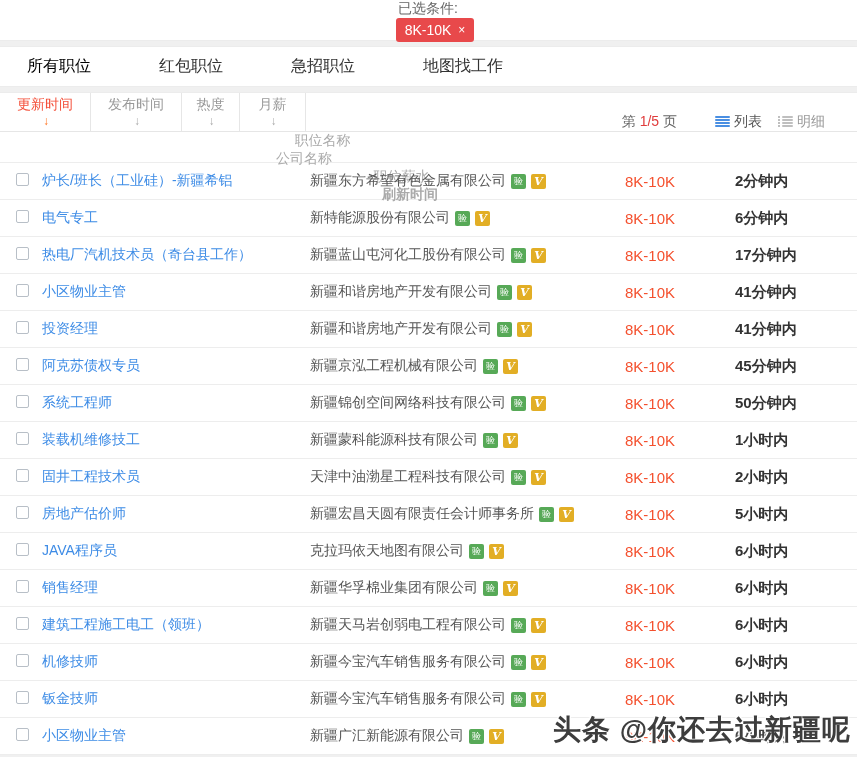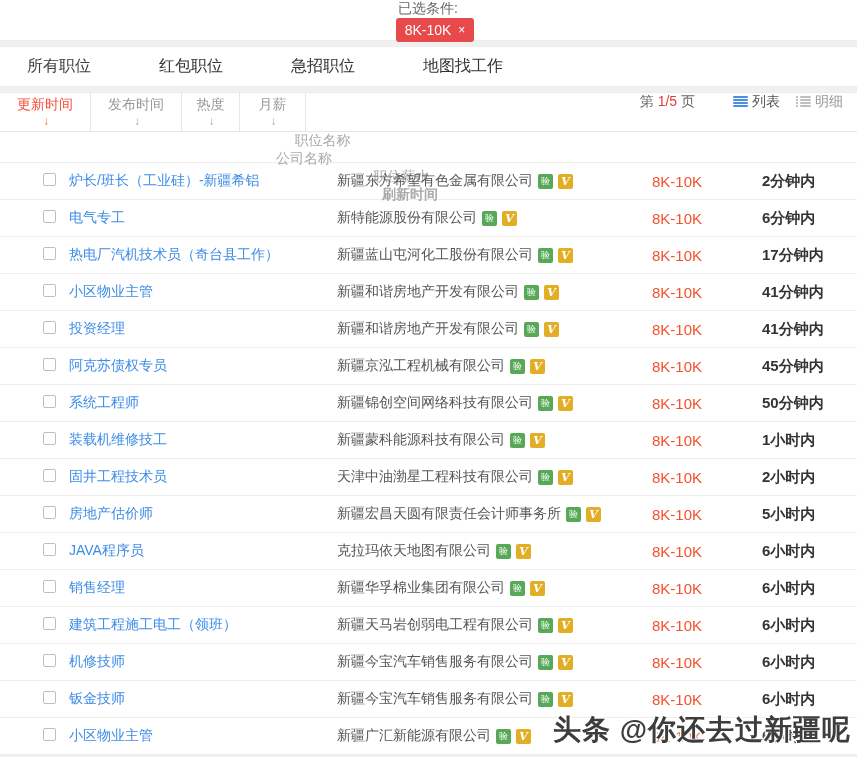--- a/index.html
+++ b/index.html
@@ -48,21 +48,21 @@
     border-top: 1px solid #ececec;
     border-bottom: 1px solid #ececec;
   }
   .tab {
     font-size: 16px;
     color: #333;
     margin-right: 68px;
     cursor: pointer;
     white-space: nowrap;
   }
-  .tab.active { color: #404040; }
+  .tab.active { color: #000000; }
   
   .main {
     background: #fff;
     margin-top: 5px;
     border-top: 1px solid #ececec;
     min-height: 660px;
   }
   
   .sortbar {
     height: 39px;
@@ -84,22 +84,22 @@
   .sort-btn .arrow { font-size: 12px; margin-left: 2px; color: #aaa; }
   .sort-btn.w1 { width: 91px; }
   .sort-btn.w2 { width: 91px; }
   .sort-btn.w3 { width: 58px; }
   .sort-btn.w4 { width: 66px; }
   .sort-btn.active { color: #f4503a; }
   .sort-btn.active .arrow { color: #ff7321; }
   .sortbar-right {
     margin-left: auto;
     display: flex;
-    align-items: flex-start;
-    padding-right: 14px;
+    align-items: flex-end;
+    padding-right: 32px;
     font-size: 14px;
     color: #666;
   }
   .page-indicator { margin-right: 22px; color: #666; }
   .page-indicator .pagenum { color: #e03c3c; }
   .view-toggle {
     display: inline-flex;
     align-items: center;
     margin-left: 16px;
     cursor: pointer;
@@ -132,21 +132,20 @@
   .col-sal   { width: 110px; flex: none; }
   .col-time  { flex: 1; text-align: left; padding-right: 37px; white-space: nowrap; font-weight: bold; }
   .thead .col-co { padding-left: 5px; }
   .row {
     display: flex;
     height: 37px;
     align-items: center;
     border-bottom: 1px solid #ededed;
     font-size: 14px;
     background: #fff;
-    padding-left: 27px;
   }
   .checkbox {
     display: inline-block;
     width: 13px; height: 13px;
     border: 1px solid #b8bfc7;
     border-radius: 2px;
     background: #fff;
     cursor: pointer;
   }
   .job-link { color: #3e8ce6; text-decoration: none; cursor: pointer; }

